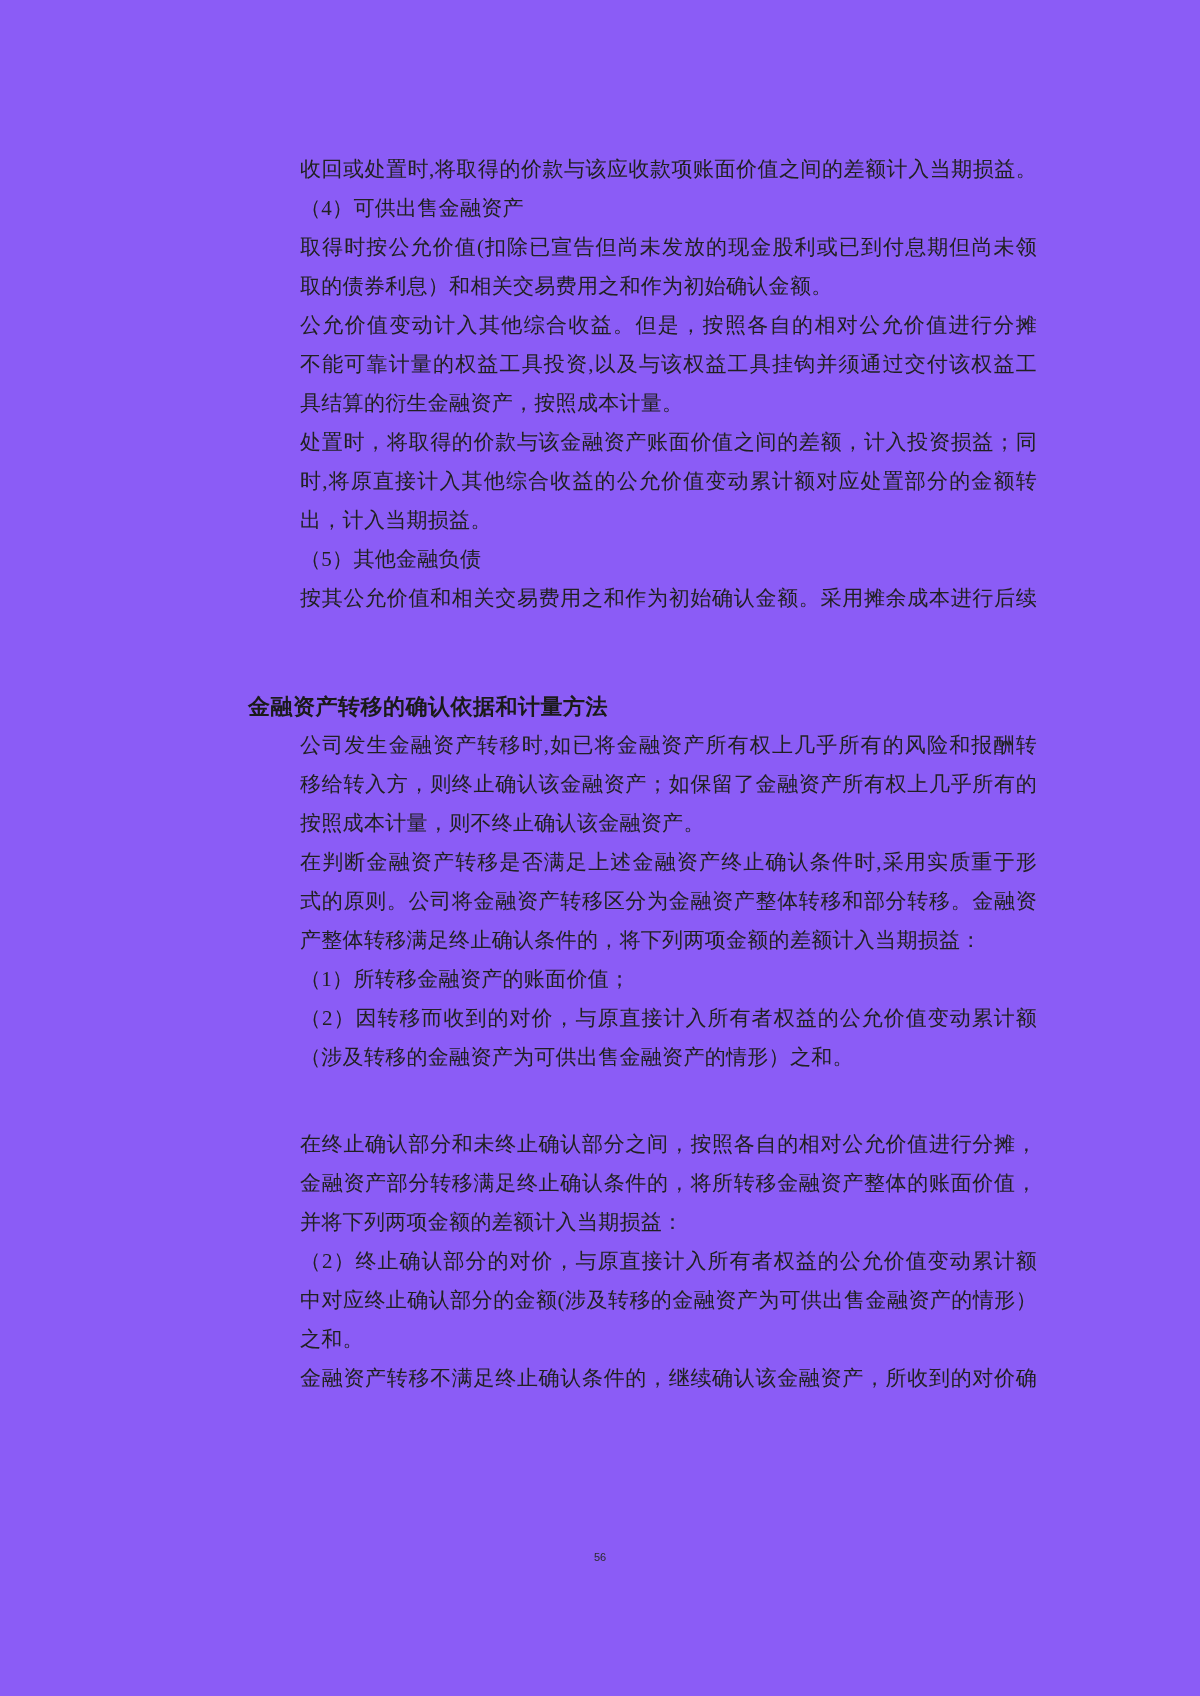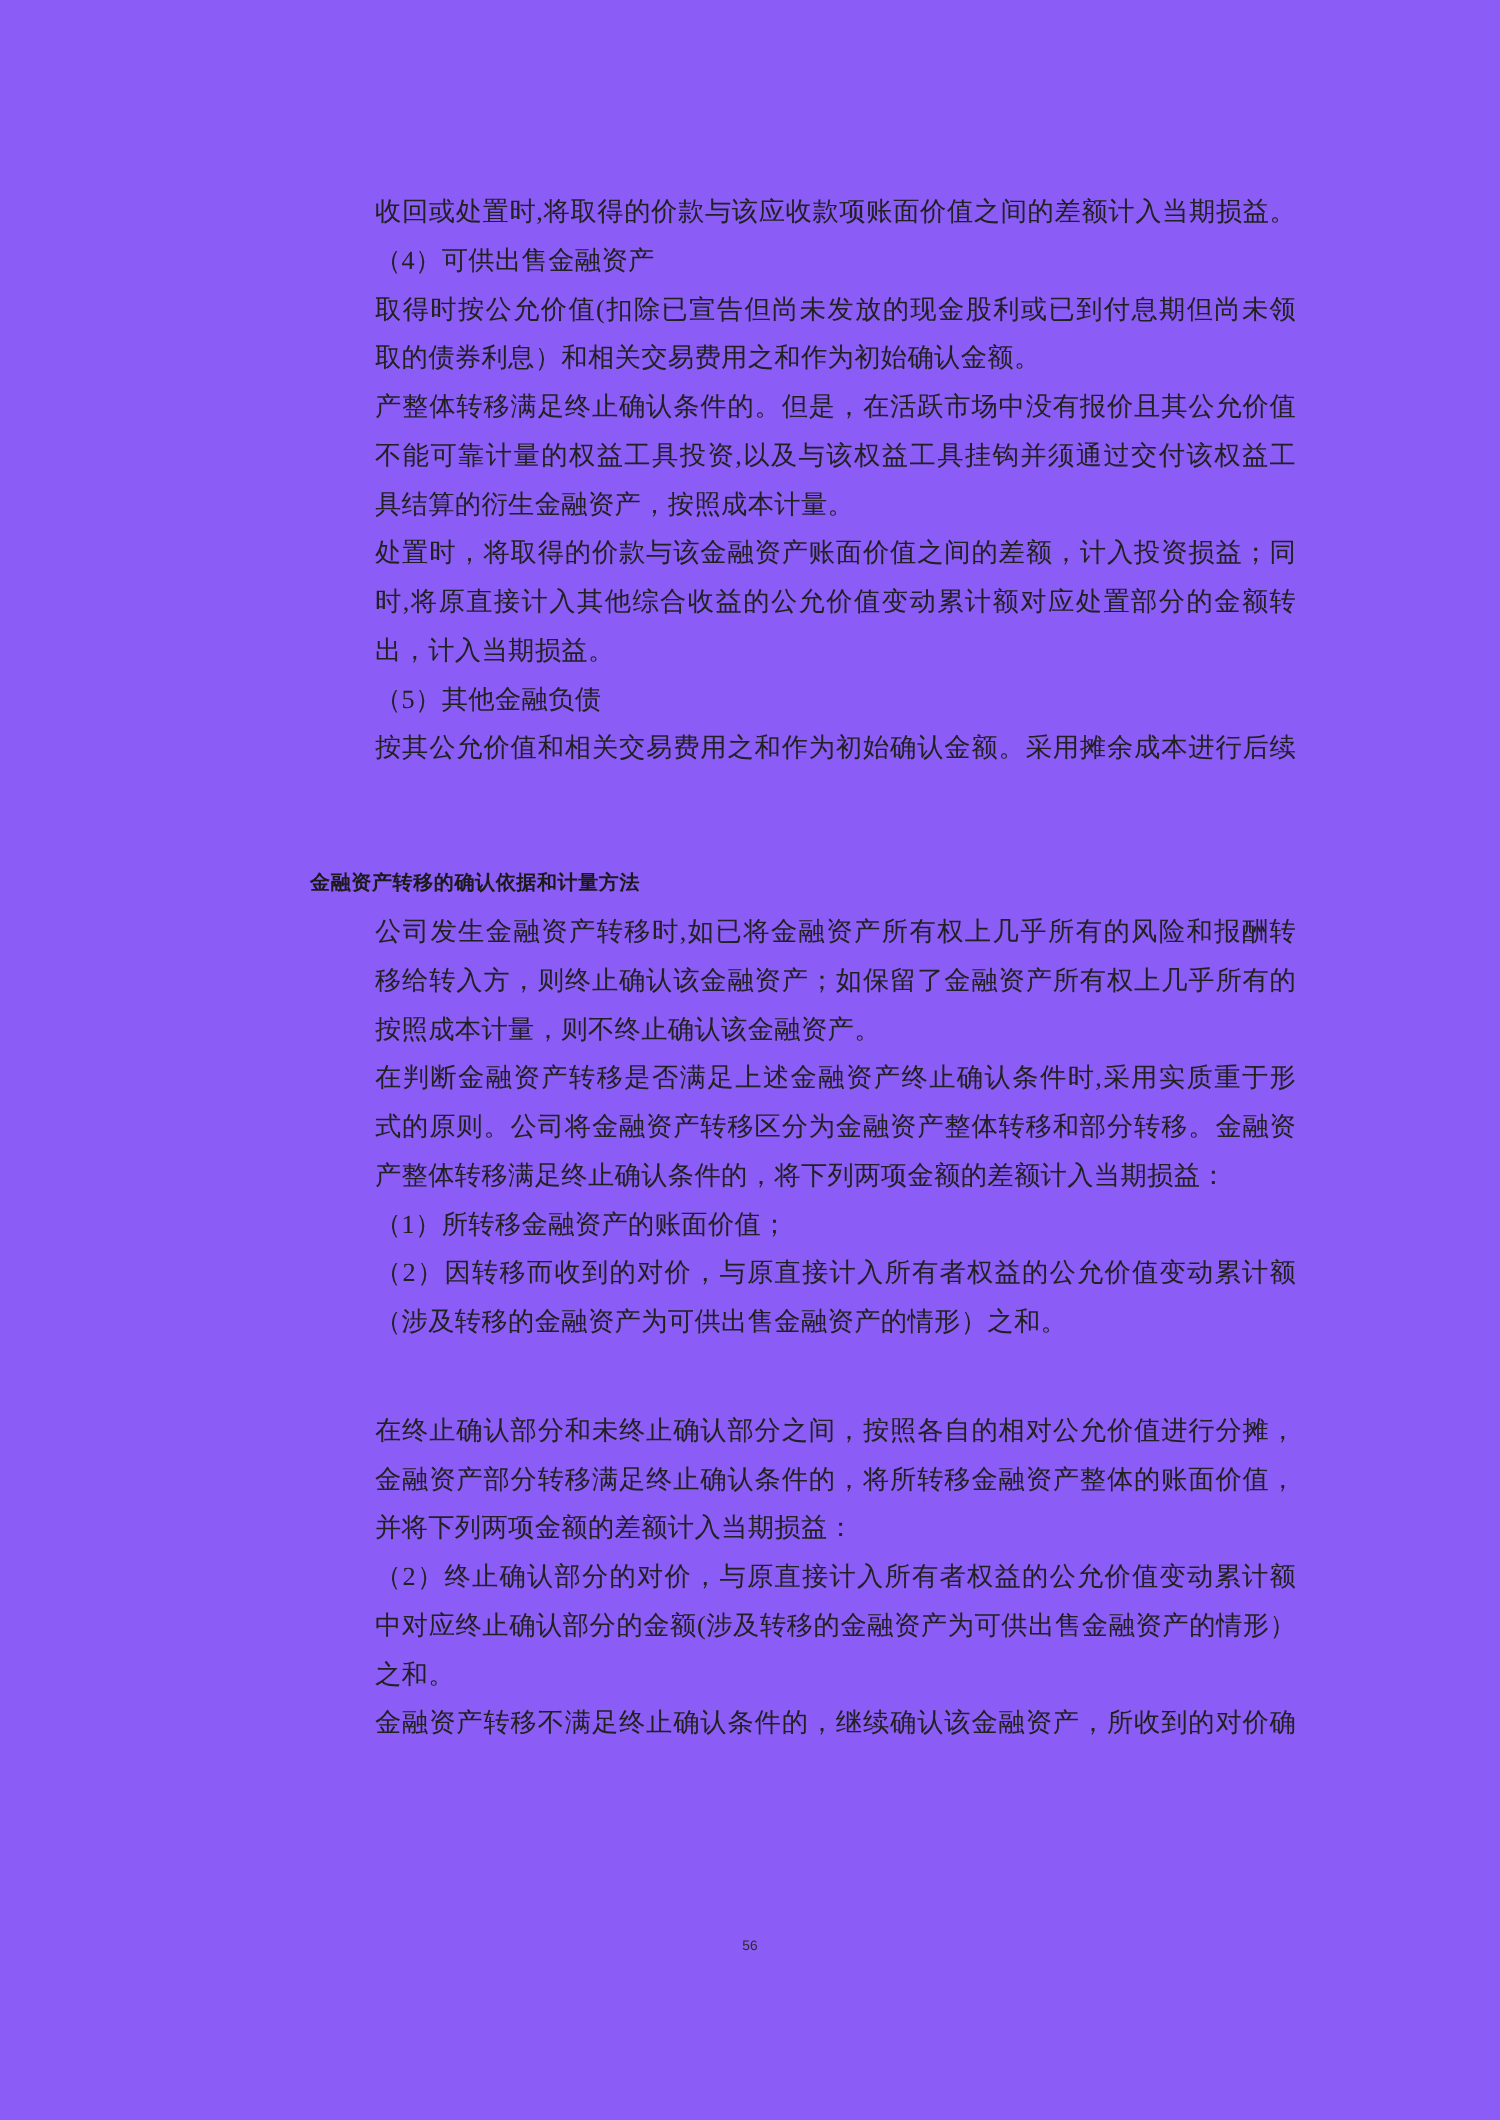--- a/index.html
+++ b/index.html
@@ -43,21 +43,21 @@
     white-space: normal;
     text-align: justify;
     text-align-last: justify;
     -moz-text-align-last: justify;
   }
   .block.heading {
     margin-top: 69px;
     margin-left: 248px;
     height: 39px;
     line-height: 39px;
-    font-size: 16px;
+    font-size: 22px;
     font-weight: bold;
     font-family: "Liberation Sans", "DejaVu Sans", sans-serif;
     letter-spacing: 0.5px;
     color: #1a1a1a;
   }
   .block.para.gap-before {
     margin-top: 48px;
   }
   .pagenum {
     position: absolute;
@@ -74,21 +74,21 @@
 </head>
 <body>
 
 <div class="page">
   <div id="doc">
       <div class="block para">
         <div class="line fill">收回或处置时,将取得的价款与该应收款项账面价值之间的差额计入当期损益。</div>
         <div class="line">（4）可供出售金融资产</div>
         <div class="line fill">取得时按公允价值(扣除已宣告但尚未发放的现金股利或已到付息期但尚未领</div>
         <div class="line">取的债券利息）和相关交易费用之和作为初始确认金额。</div>
-        <div class="line fill">产整体转移满足终止确认条件的。但是，在活跃市场中没有报价且其公允价值</div>
+        <div class="line fill">公允价值变动计入其他综合收益。但是，按照各自的相对公允价值进行分摊</div>
         <div class="line fill">不能可靠计量的权益工具投资,以及与该权益工具挂钩并须通过交付该权益工</div>
         <div class="line">具结算的衍生金融资产，按照成本计量。</div>
         <div class="line fill">处置时，将取得的价款与该金融资产账面价值之间的差额，计入投资损益；同</div>
         <div class="line fill">时,将原直接计入其他综合收益的公允价值变动累计额对应处置部分的金额转</div>
         <div class="line">出，计入当期损益。</div>
         <div class="line">（5）其他金融负债</div>
         <div class="line fill">按其公允价值和相关交易费用之和作为初始确认金额。采用摊余成本进行后续</div>
       </div>
       <div class="block heading">金融资产转移的确认依据和计量方法</div>
       <div class="block para">

